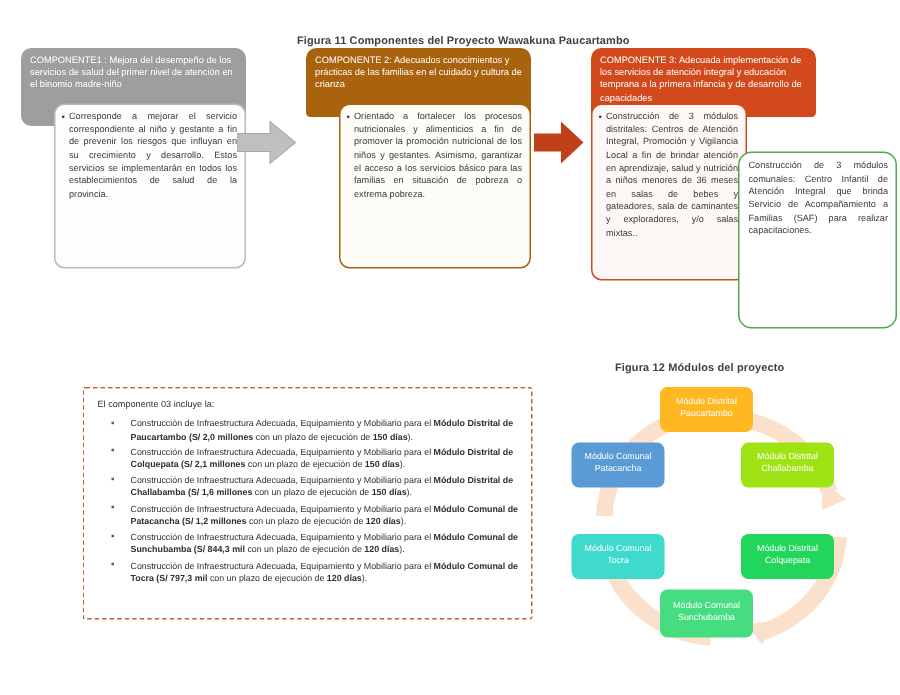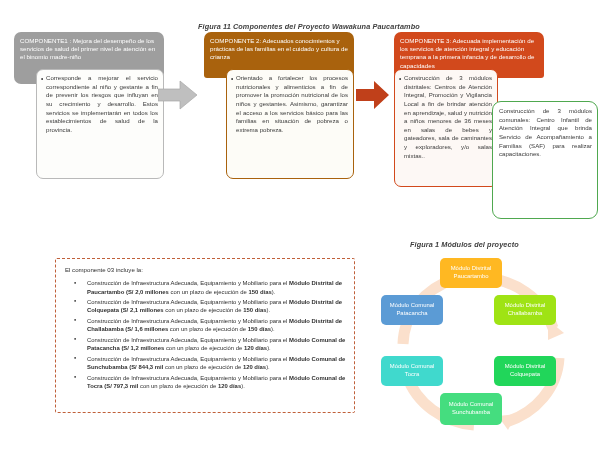--- a/index.html
+++ b/index.html
@@ -12,21 +12,20 @@
     height: 463px;
     position: relative;
     font-family: "Liberation Sans", sans-serif;
     color: #3c3c3c;
     overflow: hidden;
   }
 
   
   .fig-caption {
     position: absolute;
-    font-style: italic;
     font-weight: bold;
     font-size: 7.3px;
     color: #404040;
     letter-spacing: 0.1px;
     white-space: nowrap;
   }
   #fig11-caption { left: 198px; top: 22px; }
   #fig12-caption { left: 410px; top: 240px; }
 
   
@@ -235,21 +234,21 @@
   <ul id="component-list">
       <li><span>Construcción de Infraestructura Adecuada, Equipamiento y Mobiliario para el </span><span class="b">Módulo Distrital de Paucartambo</span><span class="b"> (S/ 2,0 millones</span><span> con un plazo de ejecución de </span><span class="b">150 días</span><span>).</span></li>
       <li><span>Construcción de Infraestructura Adecuada, Equipamiento y Mobiliario para el </span><span class="b">Módulo Distrital de Colquepata</span><span class="b"> (S/ 2,1 millones</span><span> con un plazo de ejecución de </span><span class="b">150 días</span><span>).</span></li>
       <li><span>Construcción de Infraestructura Adecuada, Equipamiento y Mobiliario para el </span><span class="b">Módulo Distrital de Challabamba</span><span class="b"> (S/ 1,6 millones</span><span> con un plazo de ejecución de </span><span class="b">150 días</span><span>).</span></li>
       <li><span>Construcción de Infraestructura Adecuada, Equipamiento y Mobiliario para el </span><span class="b">Módulo Comunal de Patacancha</span><span class="b"> (S/ 1,2 millones</span><span> con un plazo de ejecución de </span><span class="b">120 días</span><span>).</span></li>
       <li><span>Construcción de Infraestructura Adecuada, Equipamiento y Mobiliario para el </span><span class="b">Módulo Comunal de Sunchubamba</span><span class="b"> (S/ 844,3 mil</span><span> con un plazo de ejecución de </span><span class="b">120 días</span><span>).</span></li>
       <li><span>Construcción de Infraestructura Adecuada, Equipamiento y Mobiliario para el </span><span class="b">Módulo Comunal de Tocra</span><span class="b"> (S/ 797,3 mil</span><span> con un plazo de ejecución de </span><span class="b">120 días</span><span>).</span></li>
     </ul>
 </div>
 
-<div id="fig12-caption" class="fig-caption">Figura 1 Módulos del proyecto</div>
+<div id="fig12-caption" class="fig-caption">Figura 12 Módulos del proyecto</div>
 
 <div id="fig12">
   <svg id="cycle-ring" viewBox="0 0 190 178" xmlns="http://www.w3.org/2000/svg">
     <g fill="none" stroke="#fbe0cc" stroke-width="11" stroke-linecap="butt">
       <path d="M 95 18 A 77 71 0 0 1 167 68"></path>
       <path d="M 173 98 A 77 71 0 0 1 120 162"></path>
       <path d="M 88 165 A 77 71 0 0 1 21 116"></path>
       <path d="M 17 84 A 77 71 0 0 1 68 19"></path>
     </g>
     <g fill="#fbe0cc">

